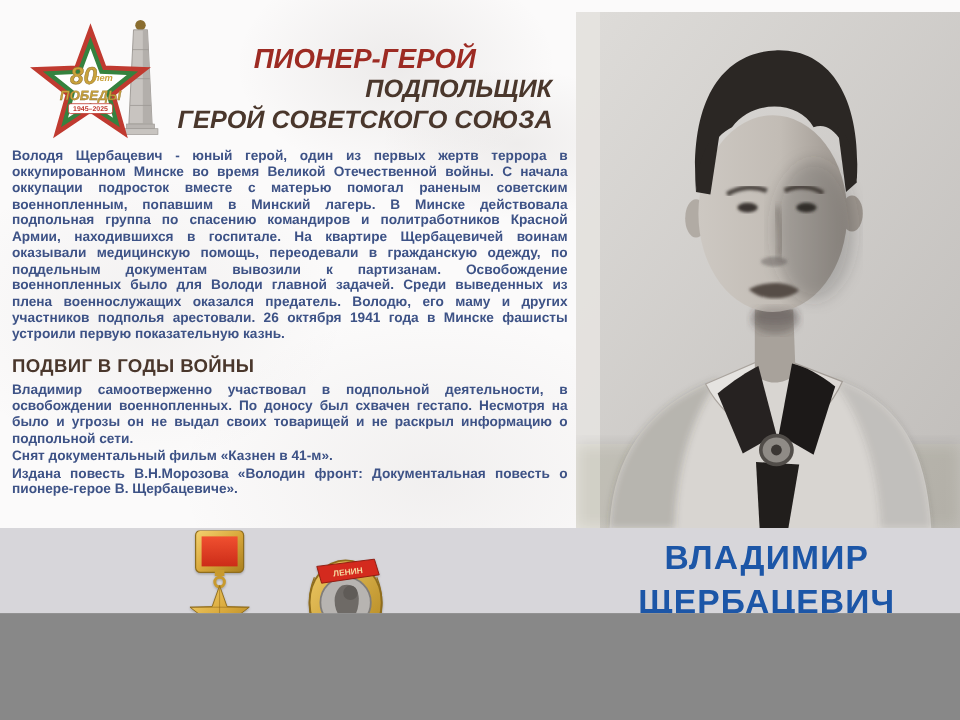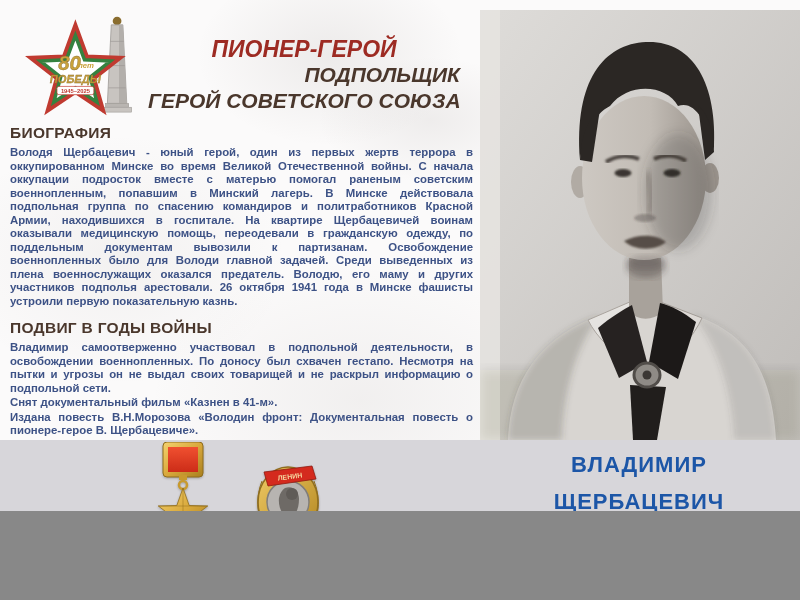--- a/index.html
+++ b/index.html
@@ -32,21 +32,21 @@
   .memory-item.just{text-align:justify;}
   
   .photo{position:absolute;left:480px;top:10px;width:320px;height:430px;}
   
   .band{position:absolute;left:0;top:440px;width:800px;height:138px;background:#d7d6da;}
   .bottom-white{position:absolute;left:0;top:578px;width:800px;height:22px;background:#fafafa;}
   .ornament{position:absolute;left:0;top:544px;width:800px;height:34px;}
   .medal-star{position:absolute;left:156px;top:442px;width:54px;height:100px;filter:drop-shadow(0 1px 1px rgba(0,0,0,.25));}
   .medal-lenin{position:absolute;left:252px;top:456px;width:76px;height:84px;filter:drop-shadow(0 1px 1px rgba(0,0,0,.25));}
   .name-block{position:absolute;left:478px;top:446px;width:322px;text-align:center;color:#1c56a7;font-weight:bold;}
-  .name-line{font-size:22px;line-height:37px;letter-spacing:1px;white-space:nowrap;}
+  .name-line{font-size:28px;line-height:37px;letter-spacing:1px;white-space:nowrap;}
   .name-dates{font-size:17px;line-height:20px;margin-top:4px;letter-spacing:.5px;}
 </style>
 </head>
 <body>
 
 <div class="page">
 
   <svg class="logo" viewBox="0 0 130 115">
 
     <g>
@@ -71,25 +71,24 @@
     </g>
   </svg>
 
   <div class="title-block">
     <div class="title-line1">ПИОНЕР-ГЕРОЙ</div>
     <div class="title-line2">ПОДПОЛЬЩИК</div>
     <div class="title-line3">ГЕРОЙ СОВЕТСКОГО СОЮЗА</div>
   </div>
 
   <div class="col">
-    <h2 class="sec-heading">БИОГРАФИЯ</h2>
     <p class="body-text">Володя Щербацевич - юный герой, один из первых жертв террора в оккупированном Минске во время Великой Отечественной войны. С начала оккупации подросток вместе с матерью помогал раненым советским военнопленным, попавшим в Минский лагерь. В Минске действовала подпольная группа по спасению командиров и политработников Красной Армии, находившихся в госпитале. На квартире Щербацевичей воинам оказывали медицинскую помощь, переодевали в гражданскую одежду, по поддельным документам вывозили к партизанам. Освобождение военнопленных было для Володи главной задачей. Среди выведенных из плена военнослужащих оказался предатель. Володю, его маму и других участников подполья арестовали. 26 октября 1941 года в Минске фашисты устроили первую показательную казнь.</p>
 
     <h2 class="sec-heading mt">ПОДВИГ В ГОДЫ ВОЙНЫ</h2>
-    <p class="body-text">Владимир самоотверженно участвовал в подпольной деятельности, в освобождении военнопленных. По доносу был схвачен гестапо. Несмотря на пытки и угрозы он не выдал своих товарищей и не раскрыл информацию о подпольной сети.</p>
+    <p class="body-text">Владимир самоотверженно участвовал в подпольной деятельности, в освобождении военнопленных. По доносу был схвачен гестапо. Несмотря на было и угрозы он не выдал своих товарищей и не раскрыл информацию о подпольной сети.</p>
 
     <p class="body-text memory-item">Снят документальный фильм «Казнен в 41-м».</p>
     <p class="body-text memory-item just">Издана повесть В.Н.Морозова «Володин фронт: Документальная повесть о пионере-герое В. Щербацевиче».</p>
   </div>
 
   <svg class="photo" viewBox="0 0 320 430">
     <defs>
       <linearGradient id="gBG" x1="0" y1="0" x2="1" y2="1">
         <stop offset="0" stop-color="#dedcd9"></stop>
           <stop offset="1" stop-color="#c0bdba"></stop>

